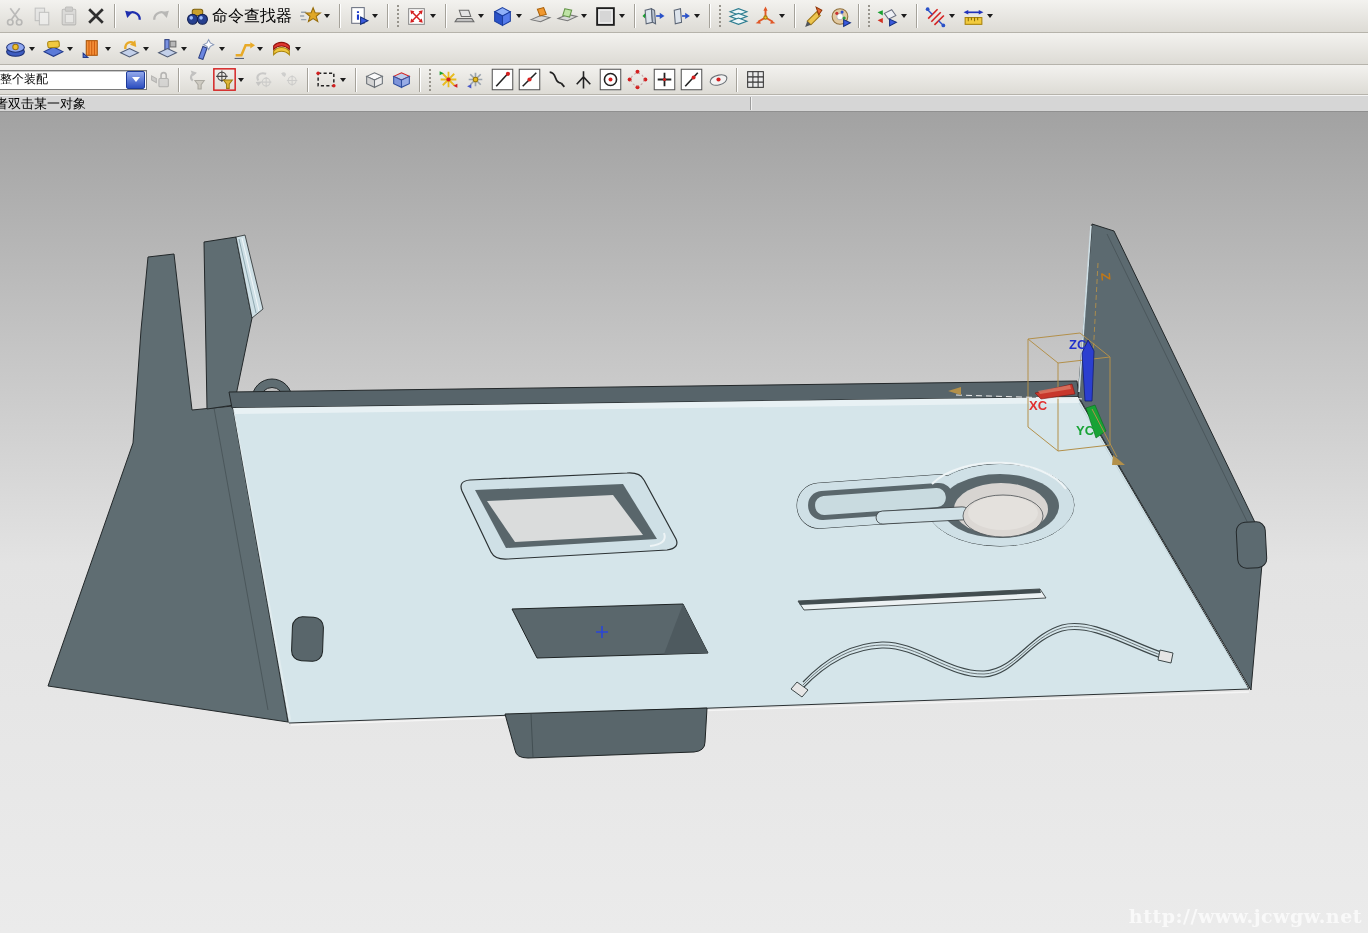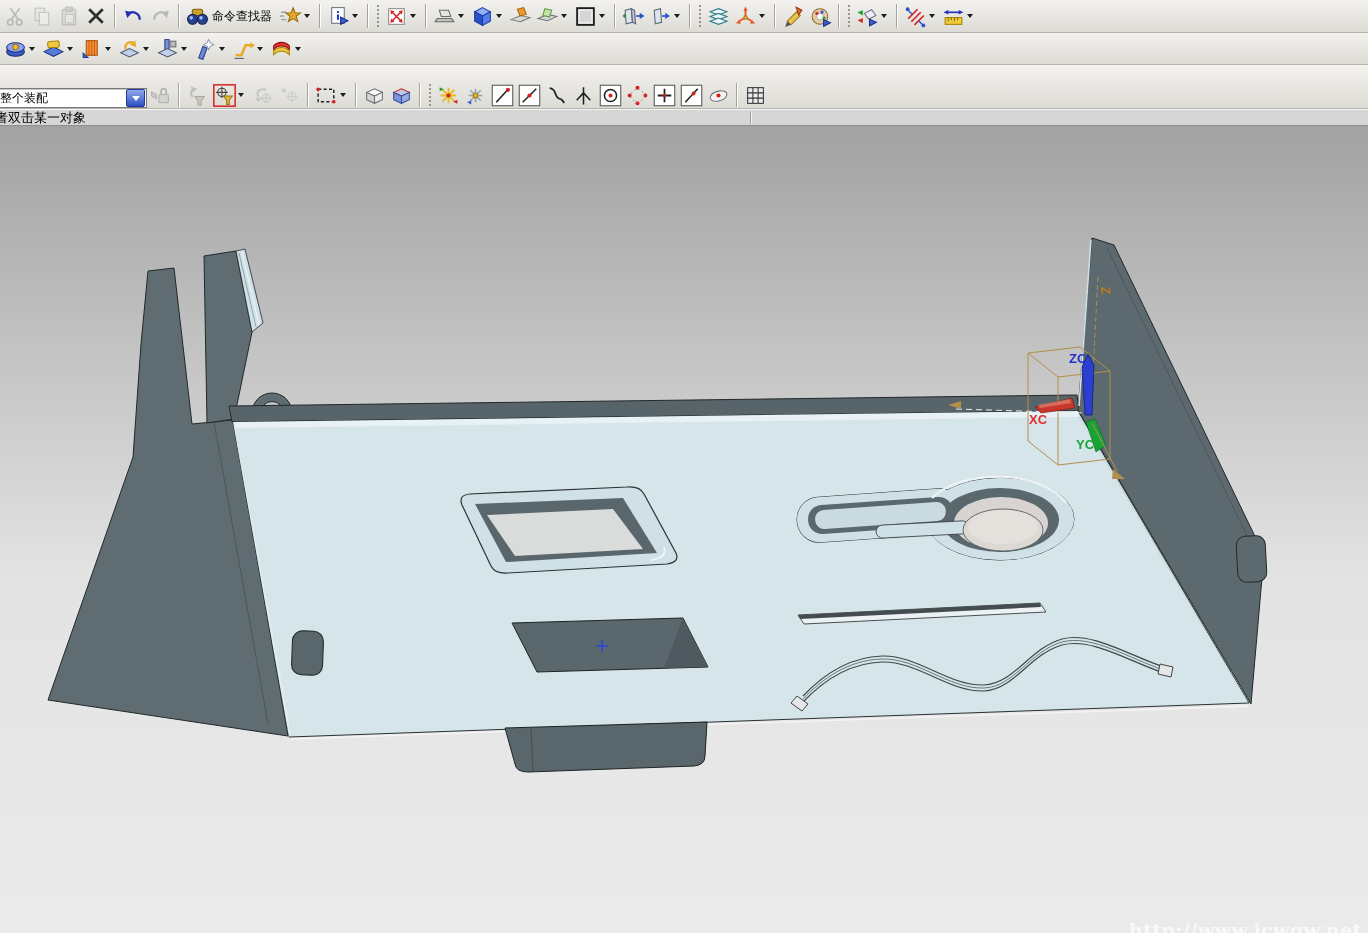--- a/index.html
+++ b/index.html
@@ -2,26 +2,26 @@
 <html><head>
 <meta charset="utf-8">
 <style>
   html,body{margin:0;padding:0;width:1368px;height:933px;overflow:hidden;
     font-family:"Liberation Sans",sans-serif;background:#d8d6d0;}
   
   .tbrow{display:flex;align-items:center;background:linear-gradient(#f3f2ef,#dddbd5);
     border-bottom:1px solid #b6b3ab;padding:0 2px;box-sizing:border-box;}
   #row1{height:33px;}
   #row2{height:32px;}
-  #row3{height:44px;align-items:flex-end;}
+  #row3{height:30px;}
   .tb{display:flex;align-items:center;height:26px;padding:0 2px;border-radius:2px;cursor:default;}
   .tb .ic{width:23px;height:23px;display:block;}
   .tb .ic svg{width:100%;height:100%;display:block;}
   .tb.dis{filter:grayscale(.9) opacity(.55);}
-  .tblabel{font-size:12px;color:#000;margin:0 3px;white-space:nowrap;}
+  .tblabel{font-size:16px;color:#000;margin:0 3px;white-space:nowrap;}
   .caret{width:0;height:0;border-left:3.5px solid transparent;border-right:3.5px solid transparent;
     border-top:4px solid #1c1c1c;margin:0 3px 0 2px;}
   .sep{width:0;height:24px;border-left:1px solid #a5a29a;border-right:1px solid #ffffff;margin:0 4px;}
   .handle{width:4px;height:24px;margin:0 3px;
     background-image:radial-gradient(#97948c 34%,transparent 36%);background-size:4px 4px;}
   
   .combo{display:flex;align-items:center;width:150px;height:20px;background:#fff;
     border:1px solid #7a7a7a;box-shadow:inset 1px 1px 0 #c9c9c9;margin-left:-5px;box-sizing:border-box;}
   .combo-text{flex:1;font-size:12px;color:#000;padding-left:2px;white-space:nowrap;overflow:hidden;}
   .combo-btn{width:17px;height:16px;margin-right:1px;border:1px solid #1d3a9a;border-radius:2px;

